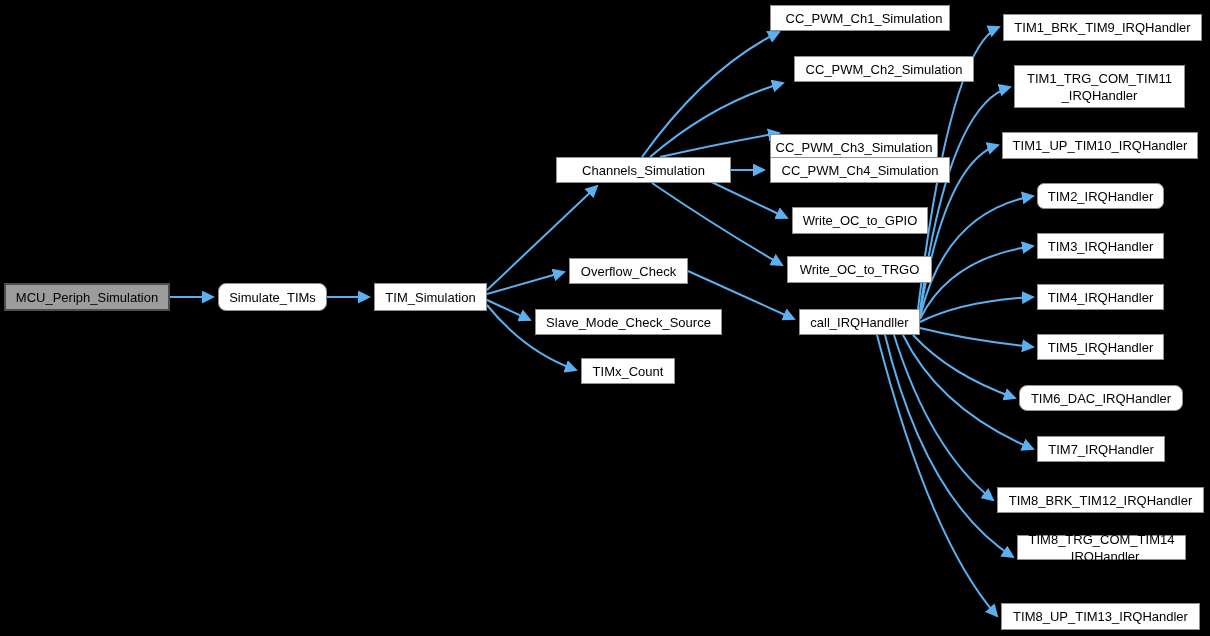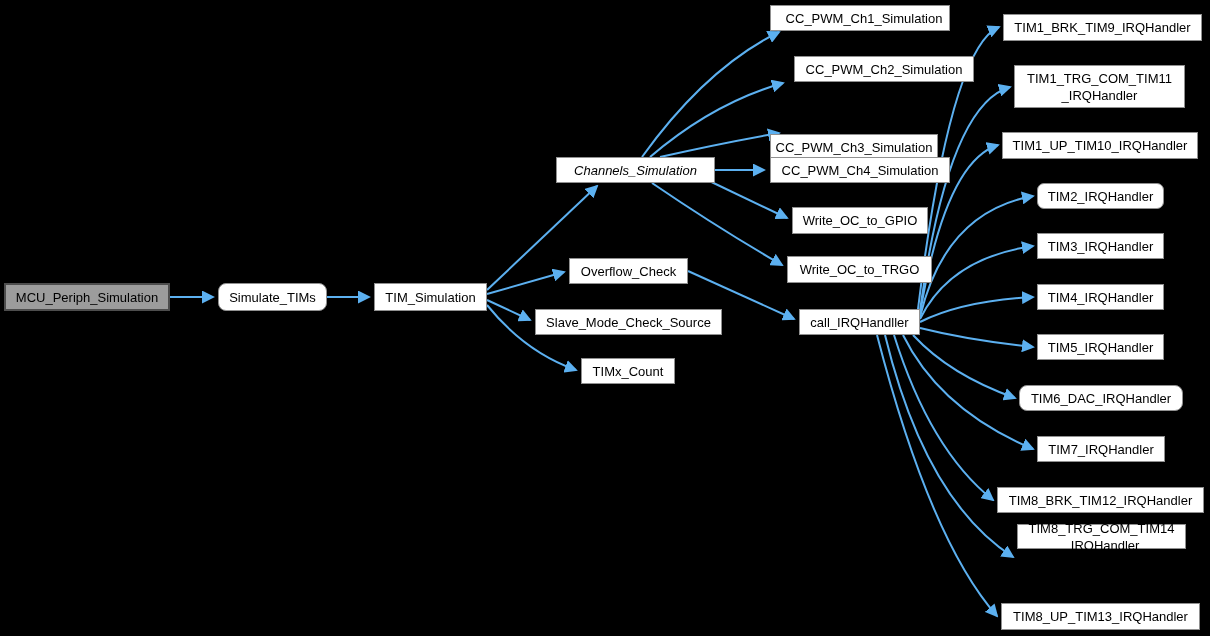--- a/index.html
+++ b/index.html
@@ -65,21 +65,21 @@
         <path d="M913,335 Q950,375 1015,398" fill="none" stroke="#5CB0F0" stroke-width="2" marker-end="url(#arrow)"></path>
         <path d="M903,335 Q940,410 1033,449" fill="none" stroke="#5CB0F0" stroke-width="2" marker-end="url(#arrow)"></path>
         <path d="M894,335 Q930,450 993,500" fill="none" stroke="#5CB0F0" stroke-width="2" marker-end="url(#arrow)"></path>
         <path d="M885,335 Q925,500 1013,557" fill="none" stroke="#5CB0F0" stroke-width="2" marker-end="url(#arrow)"></path>
         <path d="M877,335 Q930,540 997,616" fill="none" stroke="#5CB0F0" stroke-width="2" marker-end="url(#arrow)"></path>
       </g>
   </svg>
 <div class="node root" style="left: 4px; top: 283px; width: 166px; height: 28px;"><span>MCU_Periph_Simulation</span></div>
     <div class="node" style="left: 218px; top: 283px; width: 109px; height: 28px; border-radius: 8px;"><span>Simulate_TIMs</span></div>
     <div class="node" style="left: 374px; top: 283px; width: 113px; height: 28px;"><span>TIM_Simulation</span></div>
-    <div class="node" style="left: 556px; top: 157px; width: 159px; height: 26px; font-style: italic;"><span>Channels_Simulation</span></div>
+    <div class="node" style="left: 556px; top: 157px; width: 175px; height: 26px;"><span>Channels_Simulation</span></div>
     <div class="node" style="left: 569px; top: 258px; width: 119px; height: 26px;"><span>Overflow_Check</span></div>
     <div class="node" style="left: 535px; top: 309px; width: 187px; height: 26px;"><span>Slave_Mode_Check_Source</span></div>
     <div class="node" style="left: 581px; top: 358px; width: 94px; height: 26px;"><span>TIMx_Count</span></div>
     <div class="node" style="left: 770px; top: 5px; width: 180px; height: 26px; padding-left: 8px;"><span>CC_PWM_Ch1_Simulation</span></div>
     <div class="node" style="left: 770px; top: 56px; width: 180px; height: 26px; margin-left: 24px;"><span>CC_PWM_Ch2_Simulation</span></div>
     <div class="node" style="left: 770px; top: 106px; width: 168px; height: 26px; margin-top: 28px;"><span>CC_PWM_Ch3_Simulation</span></div>
     <div class="node" style="left: 770px; top: 157px; width: 180px; height: 26px; text-align: right;"><span>CC_PWM_Ch4_Simulation</span></div>
     <div class="node" style="left: 792px; top: 207px; width: 136px; height: 27px;"><span>Write_OC_to_GPIO</span></div>
     <div class="node" style="left: 787px; top: 256px; width: 145px; height: 27px;"><span>Write_OC_to_TRGO</span></div>
     <div class="node" style="left: 799px; top: 309px; width: 121px; height: 26px;"><span>call_IRQHandller</span></div>
@@ -87,16 +87,16 @@
     <div class="node" style="left: 1014px; top: 65px; width: 171px; height: 43px;"><span>TIM1_TRG_COM_TIM11
 _IRQHandler</span></div>
     <div class="node" style="left: 1002px; top: 132px; width: 196px; height: 27px;"><span>TIM1_UP_TIM10_IRQHandler</span></div>
     <div class="node" style="left: 1037px; top: 183px; width: 127px; height: 26px; border-radius: 7px;"><span>TIM2_IRQHandler</span></div>
     <div class="node" style="left: 1037px; top: 233px; width: 127px; height: 26px;"><span>TIM3_IRQHandler</span></div>
     <div class="node" style="left: 1037px; top: 284px; width: 127px; height: 26px;"><span>TIM4_IRQHandler</span></div>
     <div class="node" style="left: 1037px; top: 334px; width: 127px; height: 26px;"><span>TIM5_IRQHandler</span></div>
     <div class="node" style="left: 1019px; top: 385px; width: 164px; height: 26px; border-radius: 8px;"><span>TIM6_DAC_IRQHandler</span></div>
     <div class="node" style="left: 1037px; top: 436px; width: 128px; height: 26px;"><span>TIM7_IRQHandler</span></div>
     <div class="node" style="left: 997px; top: 487px; width: 207px; height: 26px;"><span>TIM8_BRK_TIM12_IRQHandler</span></div>
-    <div class="node" style="left: 1017px; top: 524px; width: 169px; height: 25px;"><span>TIM8_TRG_COM_TIM14
+    <div class="node" style="left: 1017px; top: 535px; width: 169px; height: 25px;"><span>TIM8_TRG_COM_TIM14
 _IRQHandler</span></div>
     <div class="node" style="left: 1001px; top: 603px; width: 199px; height: 27px;"><span>TIM8_UP_TIM13_IRQHandler</span></div>
   </div>
 
 </body></html>

